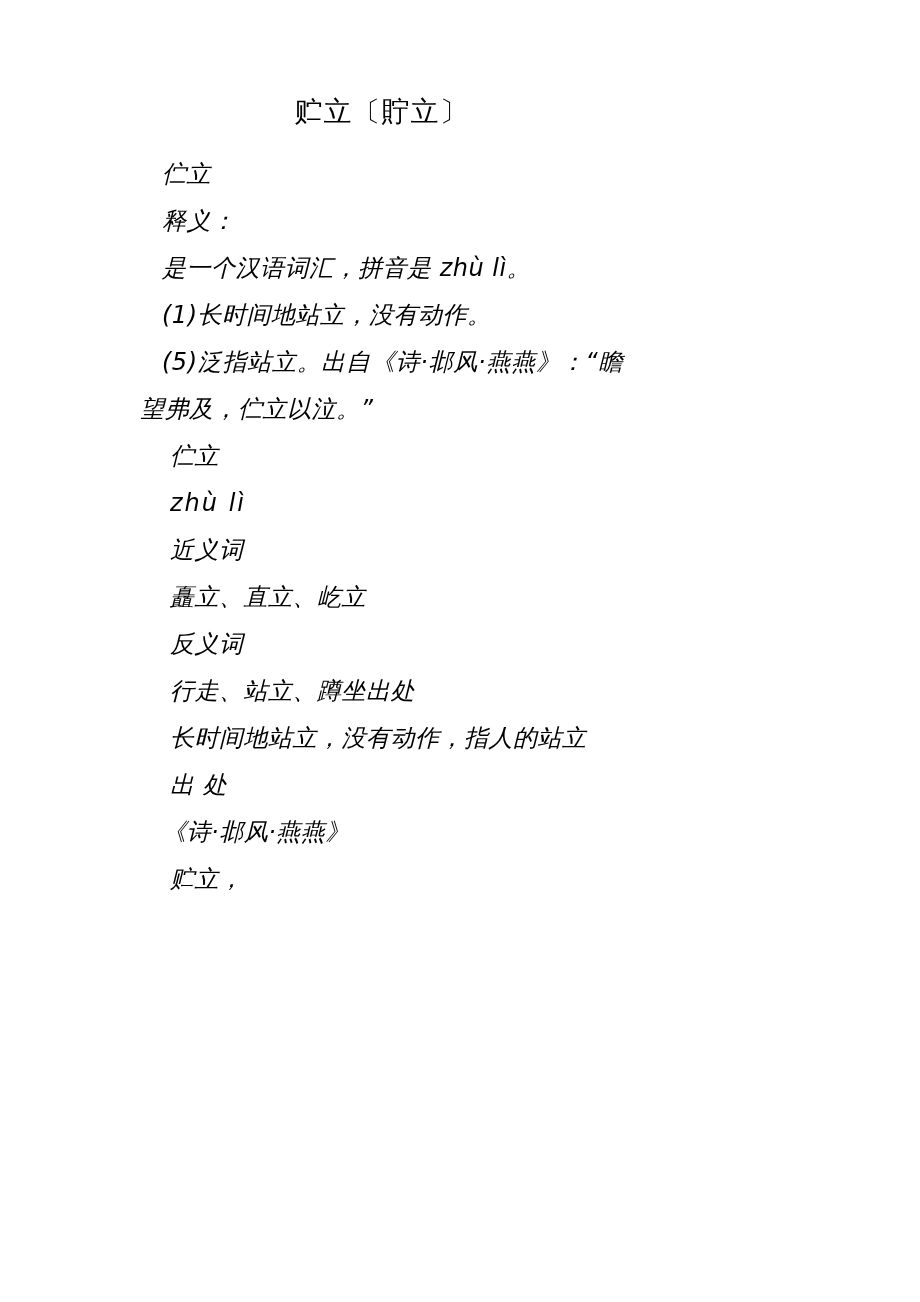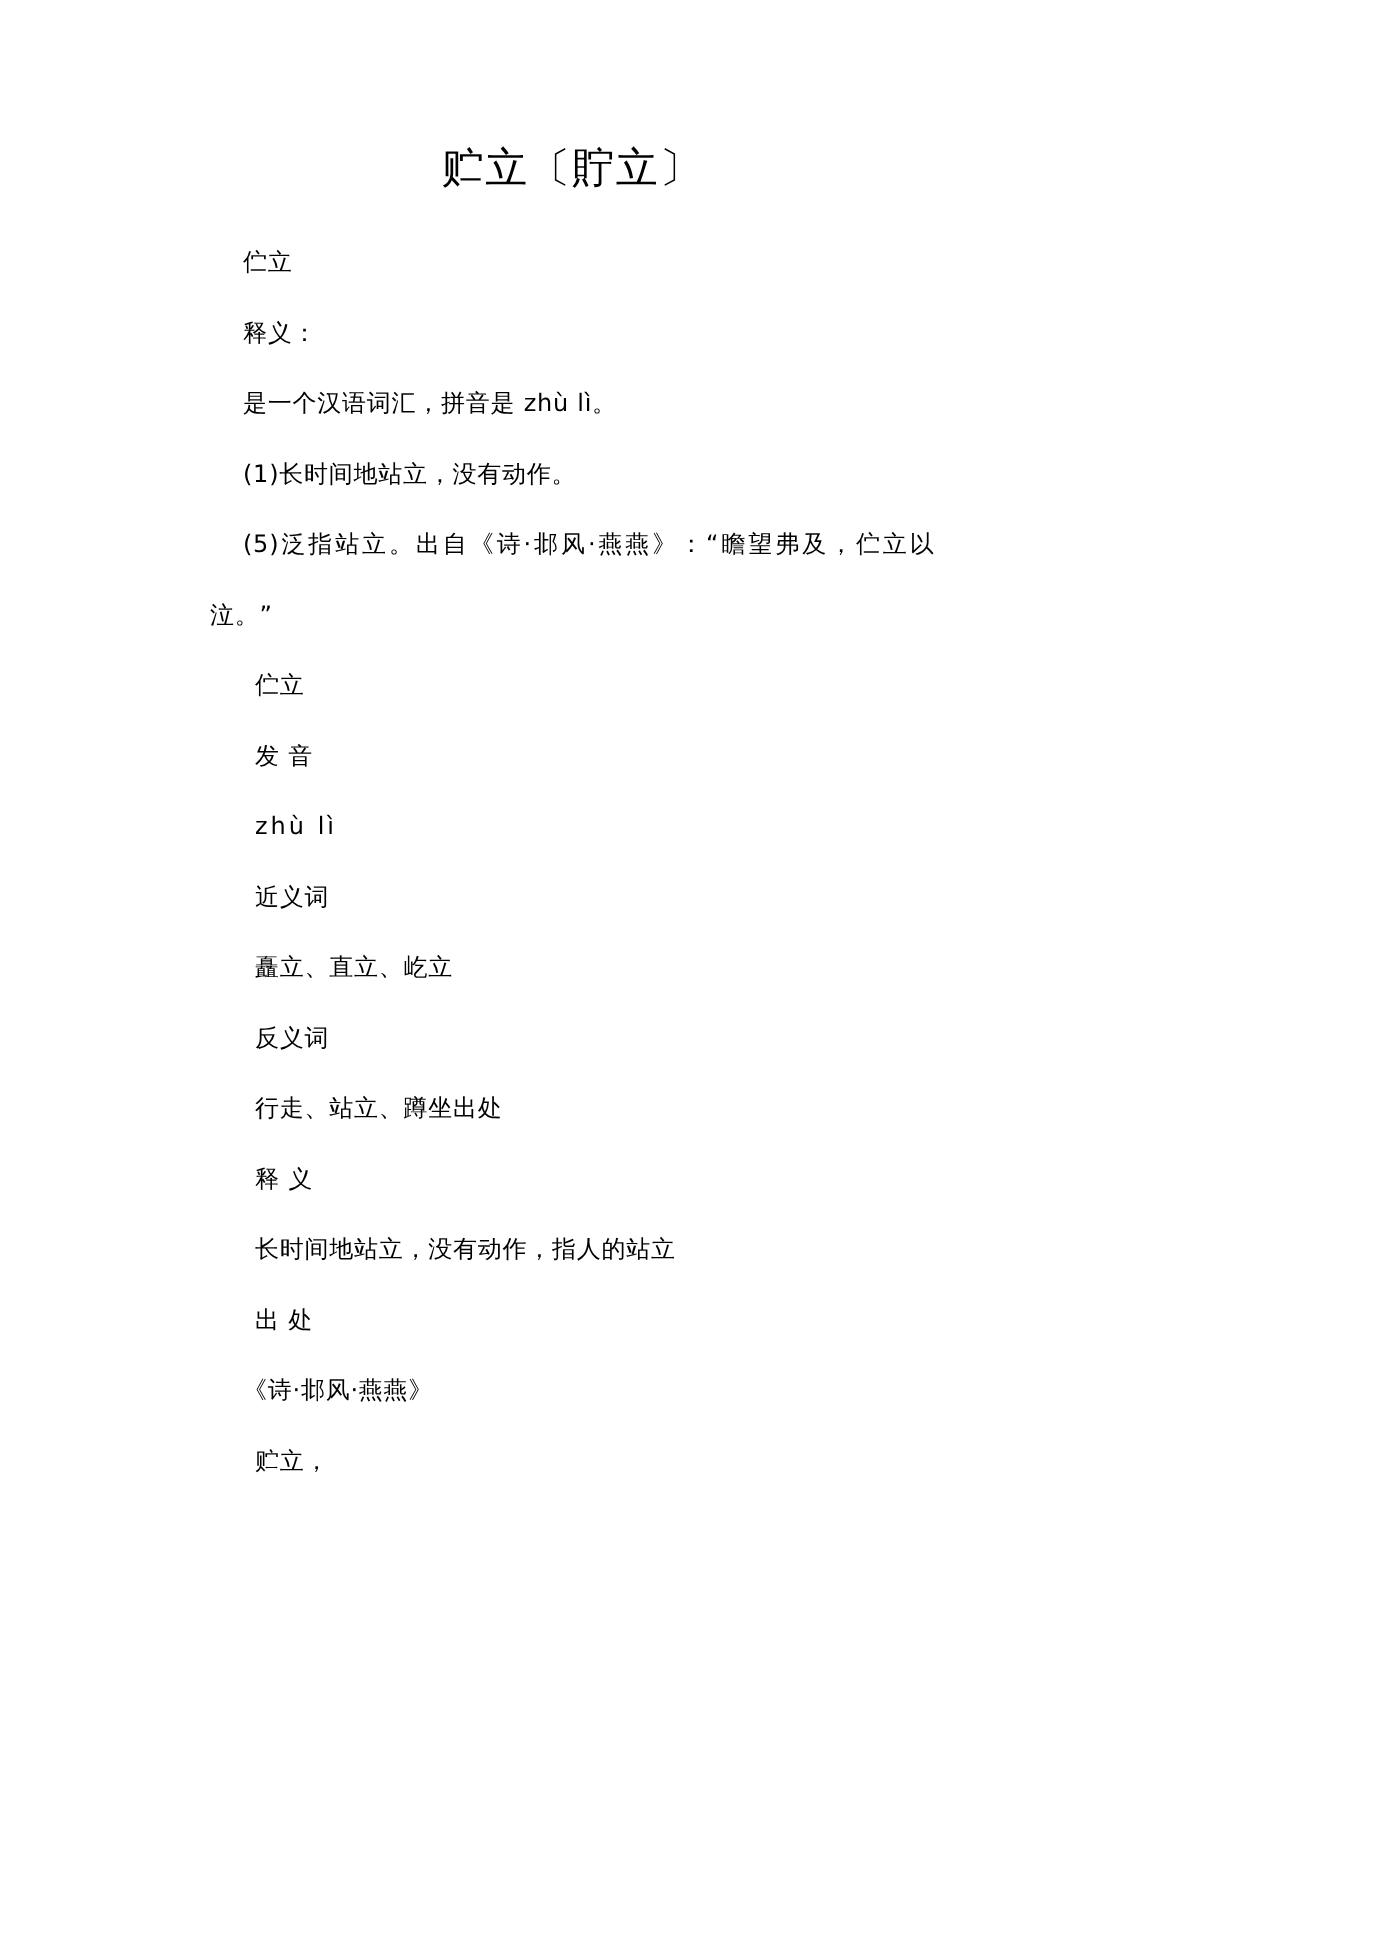--- a/index.html
+++ b/index.html
@@ -24,26 +24,27 @@
   .doc-title {
     text-align: center;
     font-size: 28px;
     line-height: 1.2;
     font-weight: normal;
     margin: 0 0 22px 0;
     letter-spacing: 1px;
     font-family: "DejaVu Sans", "Liberation Sans", sans-serif;
   }
   .para {
-    font-size: 16px;
+    font-size: 24px;
     line-height: 47px;
     margin: 0;
     text-align: justify;
     letter-spacing: 0.5px;
     font-family: "DejaVu Sans", "Liberation Sans", sans-serif;
+    font-style: italic;
   }
   .indent {
     text-indent: 22px;
   }
   .indent2 {
     text-indent: 30px;
   }
   .wrap {
     text-indent: 22px;
   }
@@ -56,24 +57,22 @@
 
 <div class="page">
   <h1 class="doc-title">贮立〔貯立〕</h1>
 
   <p class="para indent">伫立</p>
   <p class="para indent">释义：</p>
   <p class="para indent">是一个汉语词汇，拼音是 zhù lì。</p>
   <p class="para indent">(1)长时间地站立，没有动作。</p>
   <p class="para wrap">(5)泛指站立。出自《诗·邶风·燕燕》：“瞻望弗及，伫立以泣。”</p>
   <p class="para indent2">伫立</p>
-  <p class="para indent2">发 音</p>
   <p class="para indent2 latin">zhù lì</p>
   <p class="para indent2">近义词</p>
   <p class="para indent2">矗立、直立、屹立</p>
   <p class="para indent2">反义词</p>
   <p class="para indent2">行走、站立、蹲坐出处</p>
-  <p class="para indent2">释 义</p>
   <p class="para indent2">长时间地站立，没有动作，指人的站立</p>
   <p class="para indent2">出 处</p>
   <p class="para indent">《诗·邶风·燕燕》</p>
   <p class="para indent2">贮立，</p>
 </div>
 
 </body></html>

